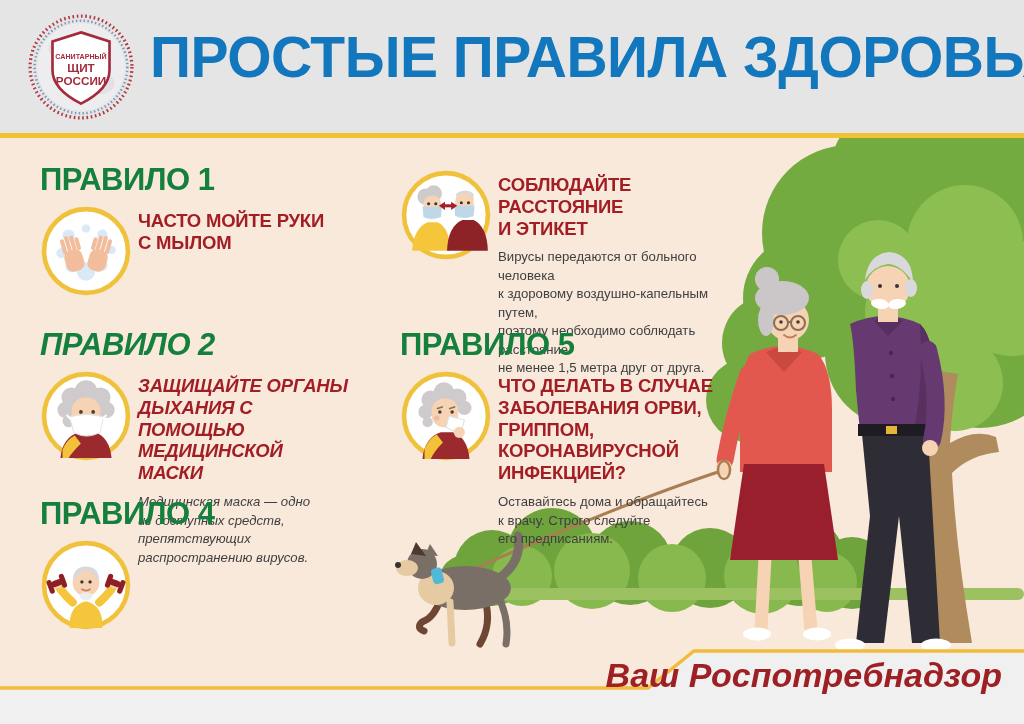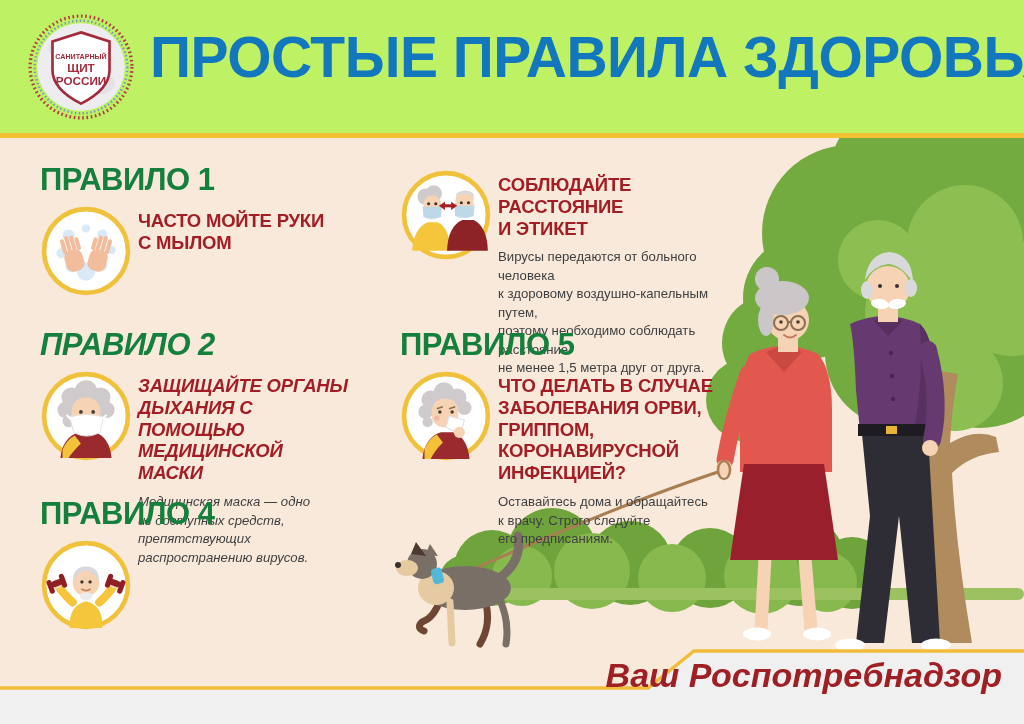--- a/index.html
+++ b/index.html
@@ -1,21 +1,21 @@
 <!DOCTYPE html>
 <html lang="ru"><head>
 <meta charset="utf-8">
 <style>
   html,body{margin:0;padding:0;}
   body{font-family:"Liberation Sans",sans-serif;background:#ffffff;}
   .page{position:relative;width:1024px;height:724px;overflow:hidden;background:#ffffff;}
   .abs{position:absolute;}
 
   
-  .header{left:0;top:0;width:1024px;height:133px;background:#bef264;z-index:5;}
+  .header{left:0;top:0;width:1024px;height:133px;background:#e5e5e5;z-index:5;}
   .title{left:150px;right:12px;top:24px;text-align:center;
          font-size:57px;font-weight:bold;color:#1377BD;letter-spacing:-0.5px;white-space:nowrap;}
   .divider{left:0;top:133px;width:1024px;height:5px;background:#F2C233;z-index:5;}
 
   
   .content{left:0;top:138px;width:1024px;height:586px;background:#F8E9DA;z-index:1;}
 
   .rule{z-index:4;}
   .rule-number{font-size:31px;font-weight:bold;color:#15803d;letter-spacing:-0.5px;}
   .rule-row{display:flex;gap:6px;margin-top:7px;}

